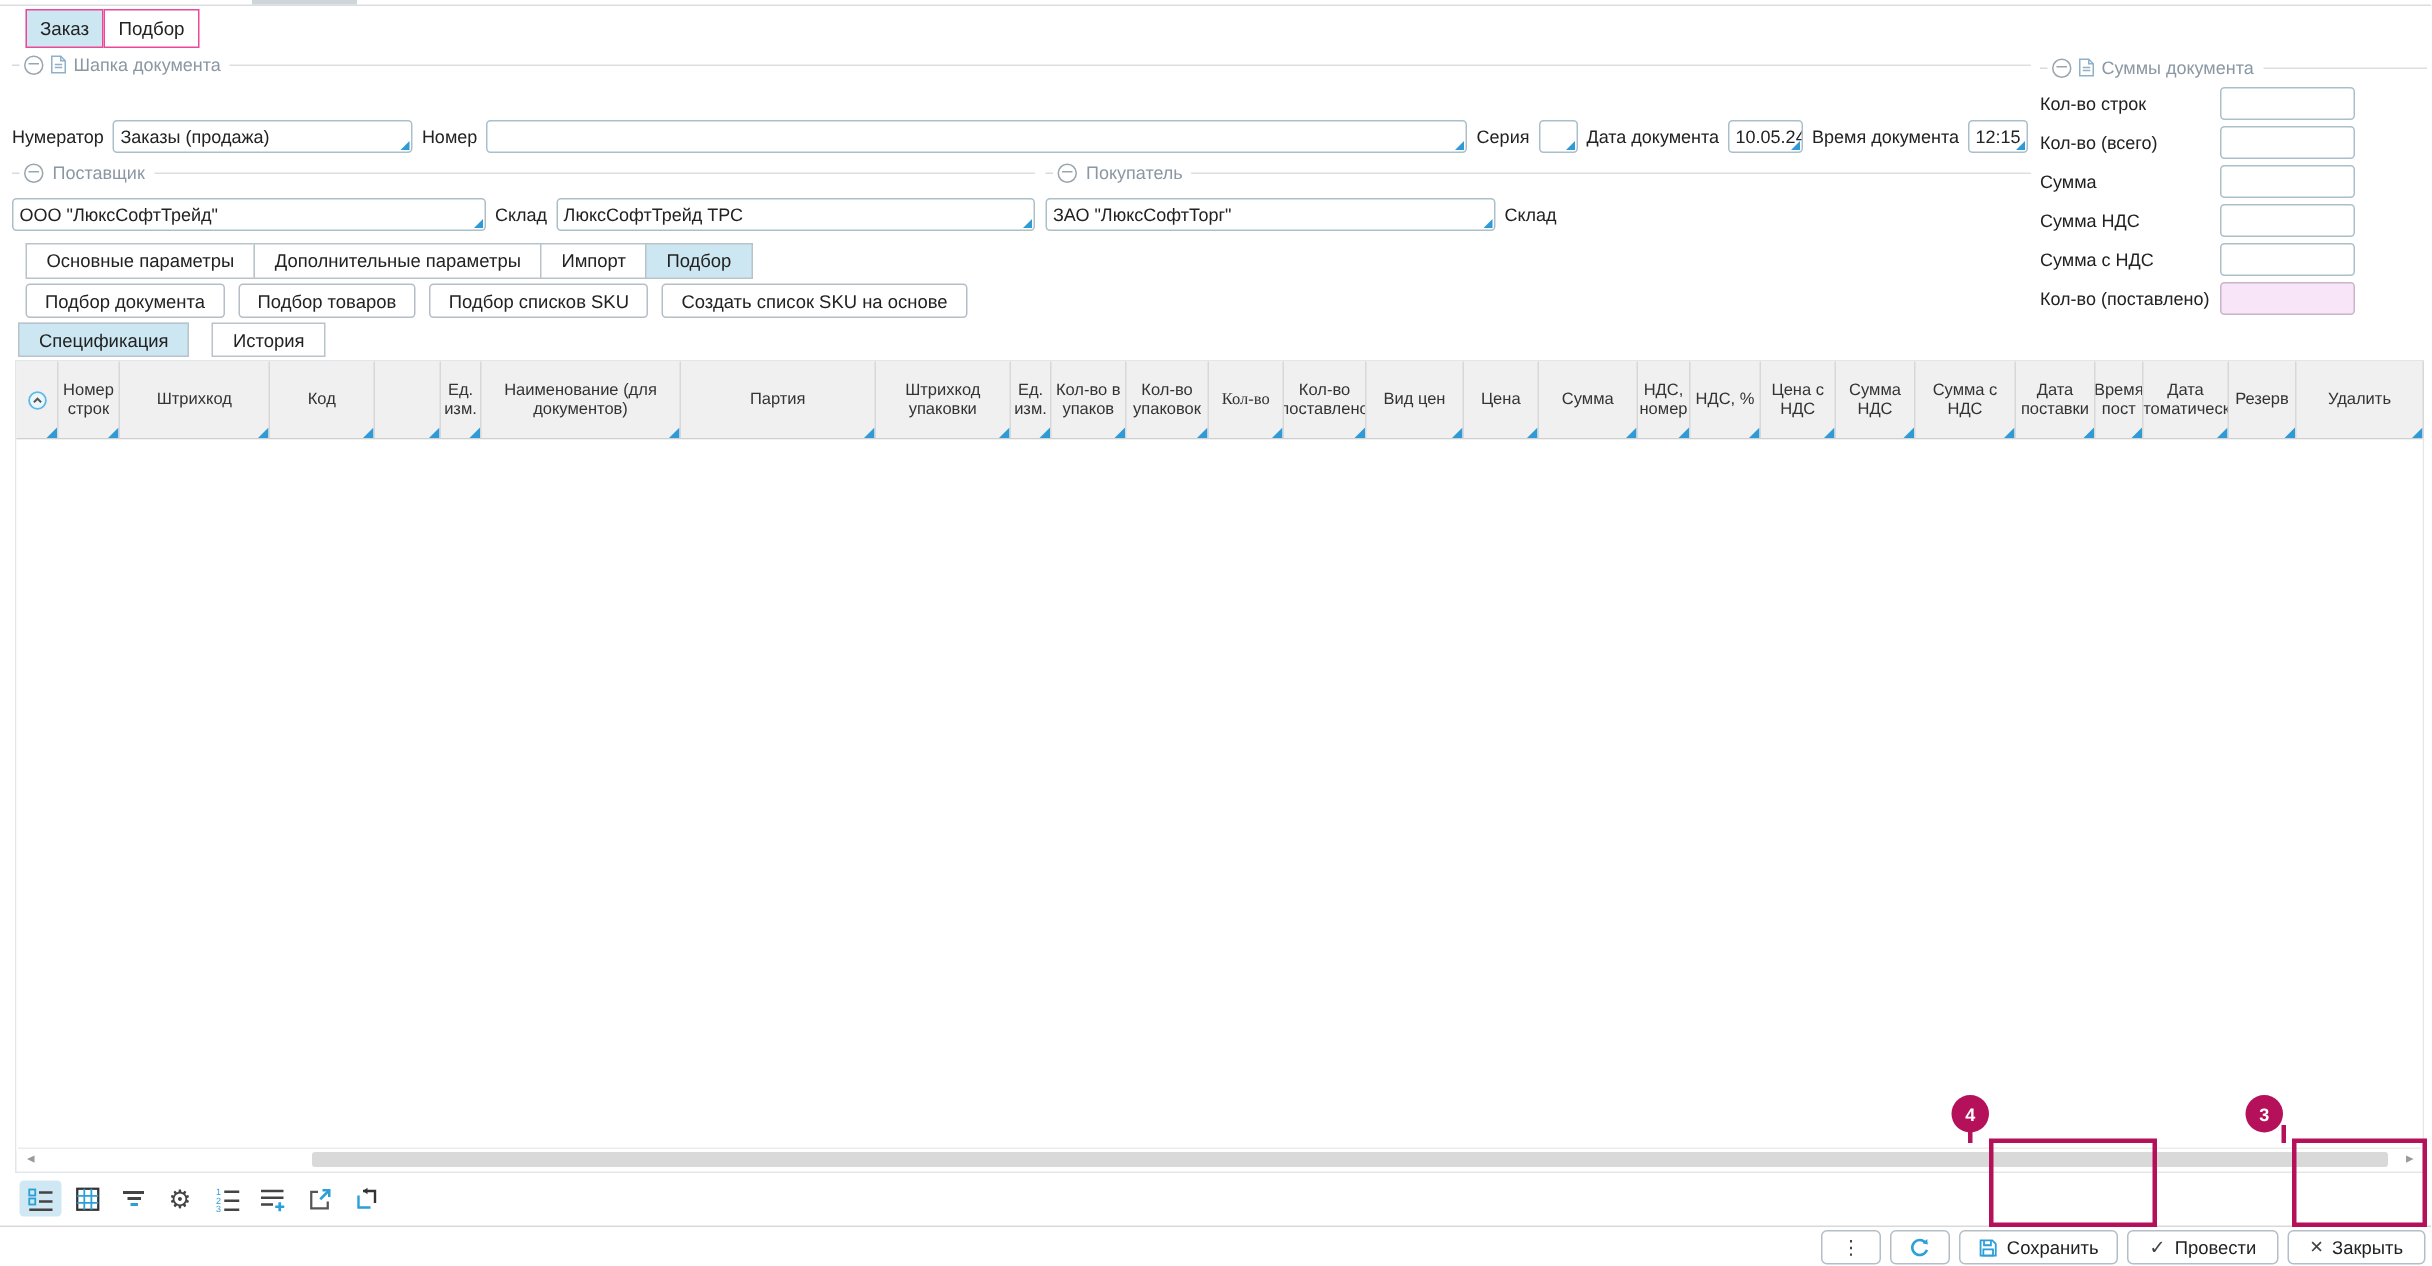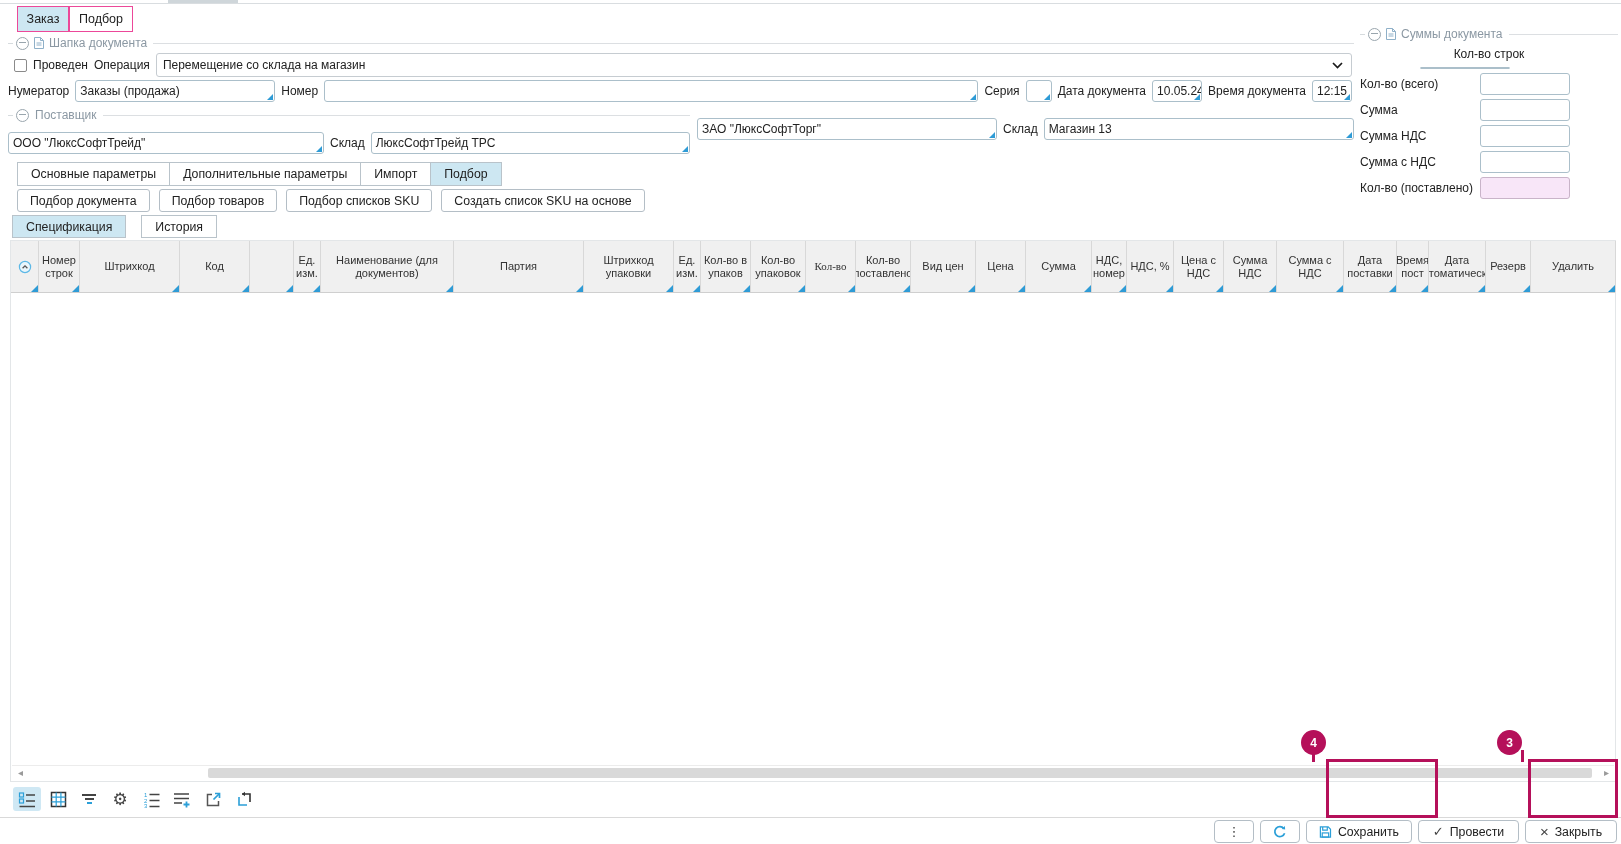--- a/index.html
+++ b/index.html
@@ -99,31 +99,20 @@
     <span class="collapse-icon"></span>
     <svg class="doc-ico" width="12" height="14" viewBox="0 0 12 14">
       <path d="M1.5 1.5 h6 l3 3 v8 h-9 z" fill="#fff" stroke="#8fb0c8" stroke-width="1"></path>
       <path d="M7.5 1.5 v3 h3" fill="none" stroke="#8fb0c8" stroke-width="1"></path>
       <path d="M3.5 7 h5 M3.5 9 h5" stroke="#8fb0c8" stroke-width="1"></path>
     </svg>
     <span class="grp-title">Шапка документа</span>
     <span class="grp-line"></span>
   </div>
 
-  <div class="abs row-flex" style="left:14px;top:53px;width:1338px;height:24px;">
-    <span class="checkbox"></span>
-    <span class="lbl">Проведен</span>
-    <span class="lbl">Операция</span>
-    <div class="sel" style="flex:1;">
-      <span>Перемещение со склада на магазин</span>
-      <svg class="chev" width="11" height="7" viewBox="0 0 11 7">
-        <path d="M1 1 L5.5 5.5 L10 1" fill="none" stroke="#1a1a1a" stroke-width="1.7"></path>
-      </svg>
-    </div>
-  </div>
 
   <div class="abs row-flex" style="left:8px;top:80px;width:1344px;height:22px;">
     <span class="lbl">Нумератор</span>
     <div class="fld" style="width:200px;">
       <span>Заказы (продажа)</span>
     </div>
     <span class="lbl">Номер</span>
     <div class="fld" style="flex:1;">
       <span></span>
     </div>
@@ -134,33 +123,33 @@
     <span class="lbl">Дата документа</span>
     <div class="fld" style="width:50px;">
       <span>10.05.24</span>
     </div>
     <span class="lbl">Время документа</span>
     <div class="fld" style="width:40px;">
       <span>12:15</span>
     </div>
   </div>
 
-  <div class="abs" style="left:1360px;top:27px;width:258px;">
+  <div class="abs" style="left:1360px;top:38px;width:258px;">
     <div class="grp-head" style="position:static;width:100%;">
       <span class="grp-dash"></span>
       <span class="collapse-icon"></span>
       <svg class="doc-ico" width="12" height="14" viewBox="0 0 12 14">
         <path d="M1.5 1.5 h6 l3 3 v8 h-9 z" fill="#fff" stroke="#8fb0c8" stroke-width="1"></path>
         <path d="M7.5 1.5 v3 h3" fill="none" stroke="#8fb0c8" stroke-width="1"></path>
         <path d="M3.5 7 h5 M3.5 9 h5" stroke="#8fb0c8" stroke-width="1"></path>
       </svg>
       <span class="grp-title">Суммы документа</span>
       <span class="grp-line"></span>
     </div>
-    <div class="row-flex" style="margin-top:6px;height:22px;flex-direction:column;">
+    <div class="row-flex" style="margin-top:6px;height:22px;">
       <span class="lbl" style="flex:1;">Кол-во строк</span>
       <div class="fld plain" style="width:90px;margin-right:48px;"><span></span></div>
     </div>
     <div class="row-flex" style="margin-top:4px;height:22px;">
       <span class="lbl" style="flex:1;">Кол-во (всего)</span>
       <div class="fld plain" style="width:90px;margin-right:48px;"><span></span></div>
     </div>
     <div class="row-flex" style="margin-top:4px;height:22px;">
       <span class="lbl" style="flex:1;">Сумма</span>
       <div class="fld plain" style="width:90px;margin-right:48px;"><span></span></div>
@@ -191,28 +180,31 @@
         <span>ООО "ЛюксСофтТрейд"</span>
       </div>
       <span class="lbl">Склад</span>
       <div class="fld" style="flex:1;">
         <span>ЛюксСофтТрейд ТРС</span>
       </div>
     </div>
   </div>
 
   <div class="abs" style="left:697px;top:108px;width:657px;">
+    <div class="grp-head" style="position:static;width:100%;">
+      <span class="grp-dash"></span>
+      <span class="collapse-icon"></span>
+      <span class="grp-title">Покупатель</span>
+      <span class="grp-line"></span>
+    </div>
     <div class="row-flex" style="margin-top:10px;height:22px;">
       <div class="fld" style="width:300px;">
         <span>ЗАО "ЛюксСофтТорг"</span>
       </div>
       <span class="lbl">Склад</span>
-      <div class="fld" style="flex:1;">
-        <span>Магазин 13</span>
-      </div>
     </div>
   </div>
 
   <div class="abs row-flex" style="left:17px;top:162px;gap:0;">
     <div class="ptab">
         <span>Основные параметры</span>
       </div>
     <div class="ptab" style="margin-left:-1px;">
         <span>Дополнительные параметры</span>
       </div>

